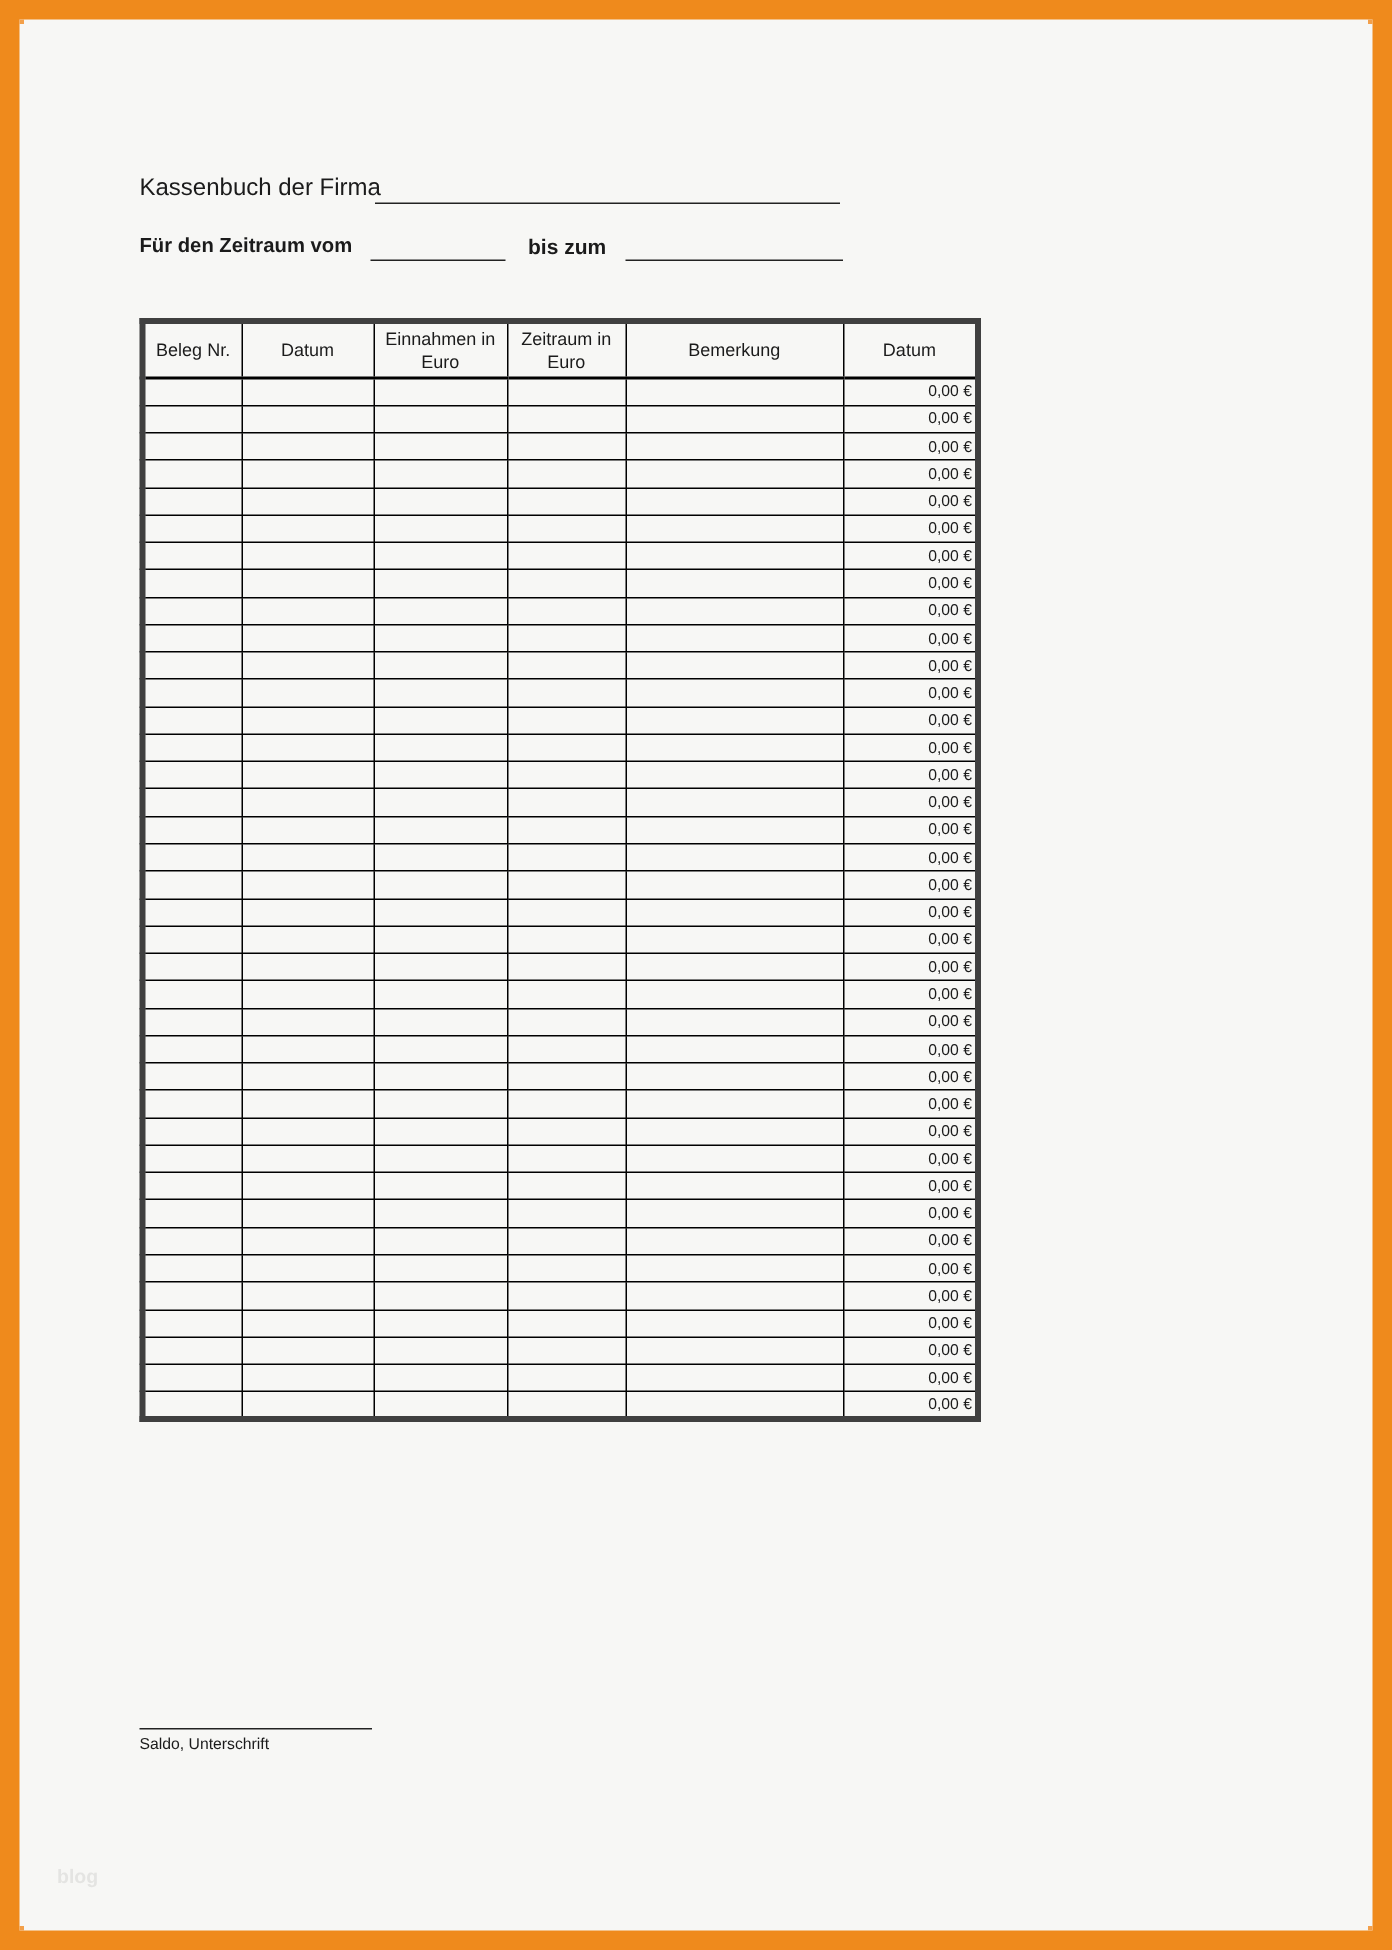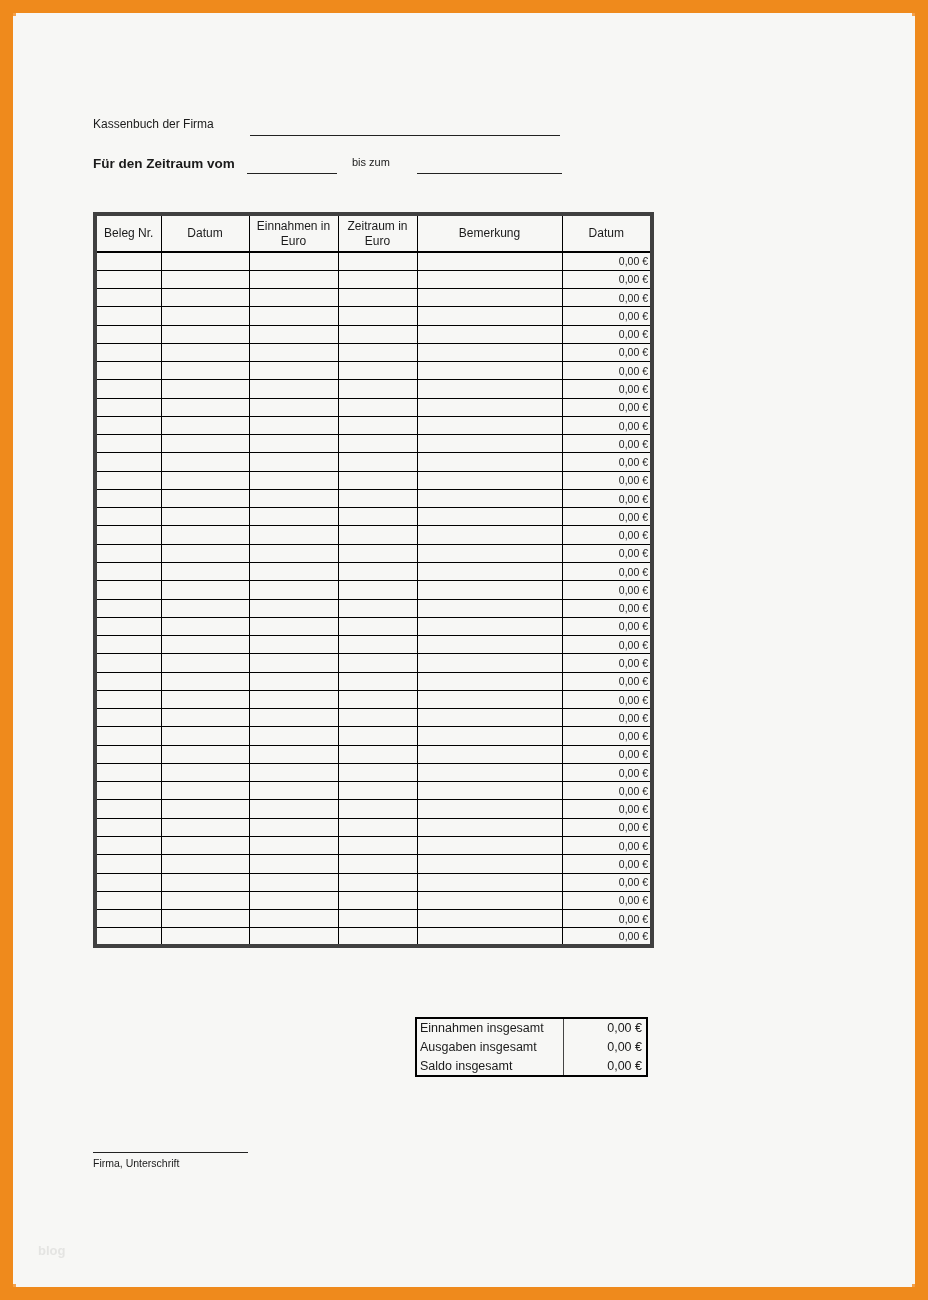--- a/index.html
+++ b/index.html
@@ -22,25 +22,25 @@
     width: 16px; height: 16px;
     background: #f3a04a;
   }
   .corner.tl { left: -13px; top: -13px; }
   .corner.tr { right: -13px; top: -13px; }
   .corner.bl { left: -13px; bottom: -13px; }
   .corner.br { right: -13px; bottom: -13px; }
 
   
   .abs { position: absolute; }
-  .title-label { left: 80px; top: 104px; font-size: 12px; }
+  .title-label { left: 80px; top: 104px; font-size: 16px; }
   .title-underline { left: 237px; top: 122px; width: 310px; border-bottom: 1.5px solid #222; }
   .period-label { left: 80px; top: 143px; font-size: 13.5px; font-weight: bold; }
   .period-underline-from { left: 234px; top: 160px; width: 90px; border-bottom: 1.5px solid #222; }
-  .period-to-label { left: 339px; top: 143px; font-size: 11px; }
+  .period-to-label { left: 339px; top: 143px; font-size: 14px; font-weight: bold; }
   .period-underline-to { left: 404px; top: 160px; width: 145px; border-bottom: 1.5px solid #222; }
 
   
   table.kassenbuch {
     position: absolute;
     left: 80px; top: 199px;
     width: 557px;
     border-collapse: collapse;
     table-layout: fixed;
     border: 4px solid #404040;
@@ -437,34 +437,18 @@
           <td></td>
           <td></td>
           <td></td>
           <td></td>
           <td></td>
           <td class="saldo-cell">0,00 €</td>
         </tr>
       </tbody>
   </table>
 
-  <table class="totals">
-    <tbody>
-        <tr>
-          <td class="totals-label">Einnahmen insgesamt</td>
-          <td class="totals-value">0,00 €</td>
-        </tr>
-        <tr>
-          <td class="totals-label">Ausgaben insgesamt</td>
-          <td class="totals-value">0,00 €</td>
-        </tr>
-        <tr>
-          <td class="totals-label">Saldo insgesamt</td>
-          <td class="totals-value">0,00 €</td>
-        </tr>
-      </tbody>
-  </table>
 
   <div class="abs signature-line"></div>
-  <span class="abs signature-label">Firma, Unterschrift</span>
+  <span class="abs signature-label">Saldo, Unterschrift</span>
 
   <span class="abs watermark">blog</span>
 </div>
 
 </body></html>

